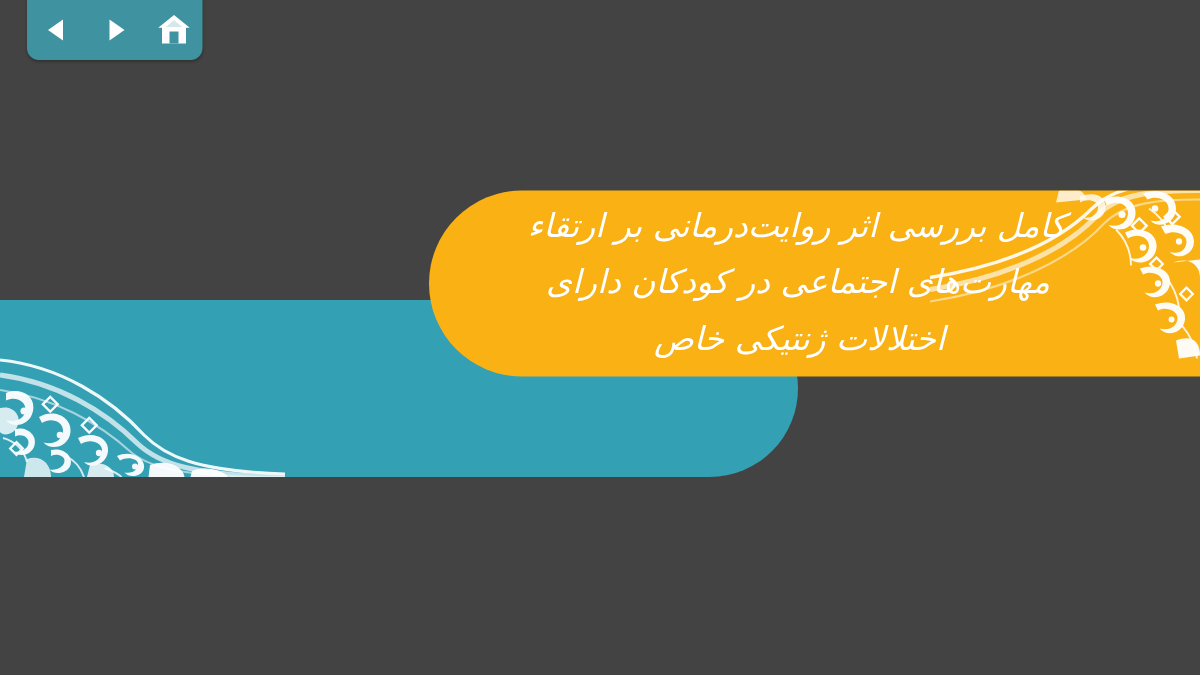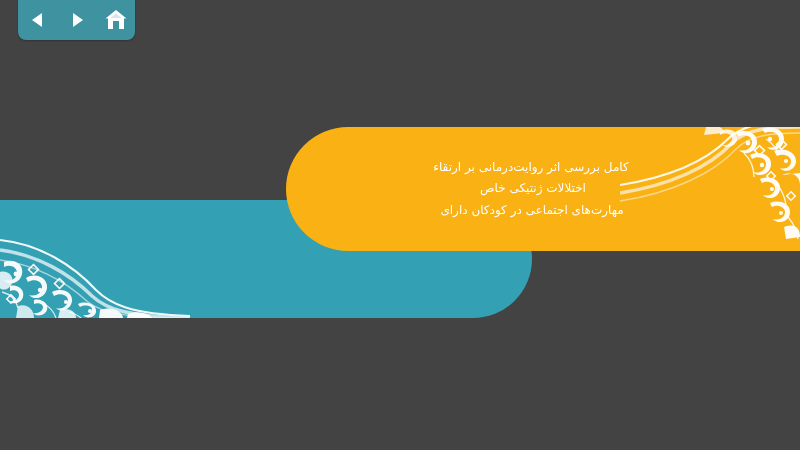--- a/index.html
+++ b/index.html
@@ -67,27 +67,28 @@
     left: 0; right: 0; top: 0; bottom: 0;
     display: flex;
     flex-direction: column;
     align-items: center;
     justify-content: center;
     gap: 2px;
     direction: rtl;
   }
   .title-line {
     color: #ffffff;
-    font-size: 12px;
+    font-size: 22px;
     line-height: 1.62;
     white-space: nowrap;
     text-align: right;
     direction: rtl;
     unicode-bidi: isolate;
     text-shadow: 0 0 1px rgba(0,0,0,0.04);
+    font-style: italic;
   }
   .title-line.l1 { margin-right: 24px; }
   .title-line.l2 { margin-right: 22px; }
   .title-line.l3 { margin-right: 20px; }
 
   
   #teal-banner {
     position: absolute;
     left: -40px;
     top: 200px;
@@ -210,19 +211,19 @@
       <g stroke="#ffffff" stroke-width="1.3" fill="none" opacity="0.85">
         <path d="M124 26 C 130 32, 134 40, 134 50"></path>
         <path d="M146 12 C 152 16, 157 22, 159 28"></path>
         <path d="M156 56 C 161 62, 165 70, 166 78"></path>
         <path d="M168 90 C 173 96, 177 104, 178 112"></path>
       </g>
     </svg>
 
     <div id="orange-text">
       <div class="title-line l1">کامل بررسی اثر روایت‌درمانی بر ارتقاء</div>
+      <div class="title-line l2">مهارت‌های اجتماعی در کودکان دارای</div>
       <div class="title-line l3">اختلالات ژنتیکی خاص</div>
-      <div class="title-line l2">مهارت‌های اجتماعی در کودکان دارای</div>
     </div>
 
   </div>
 
 </div>
 
 </body></html>

